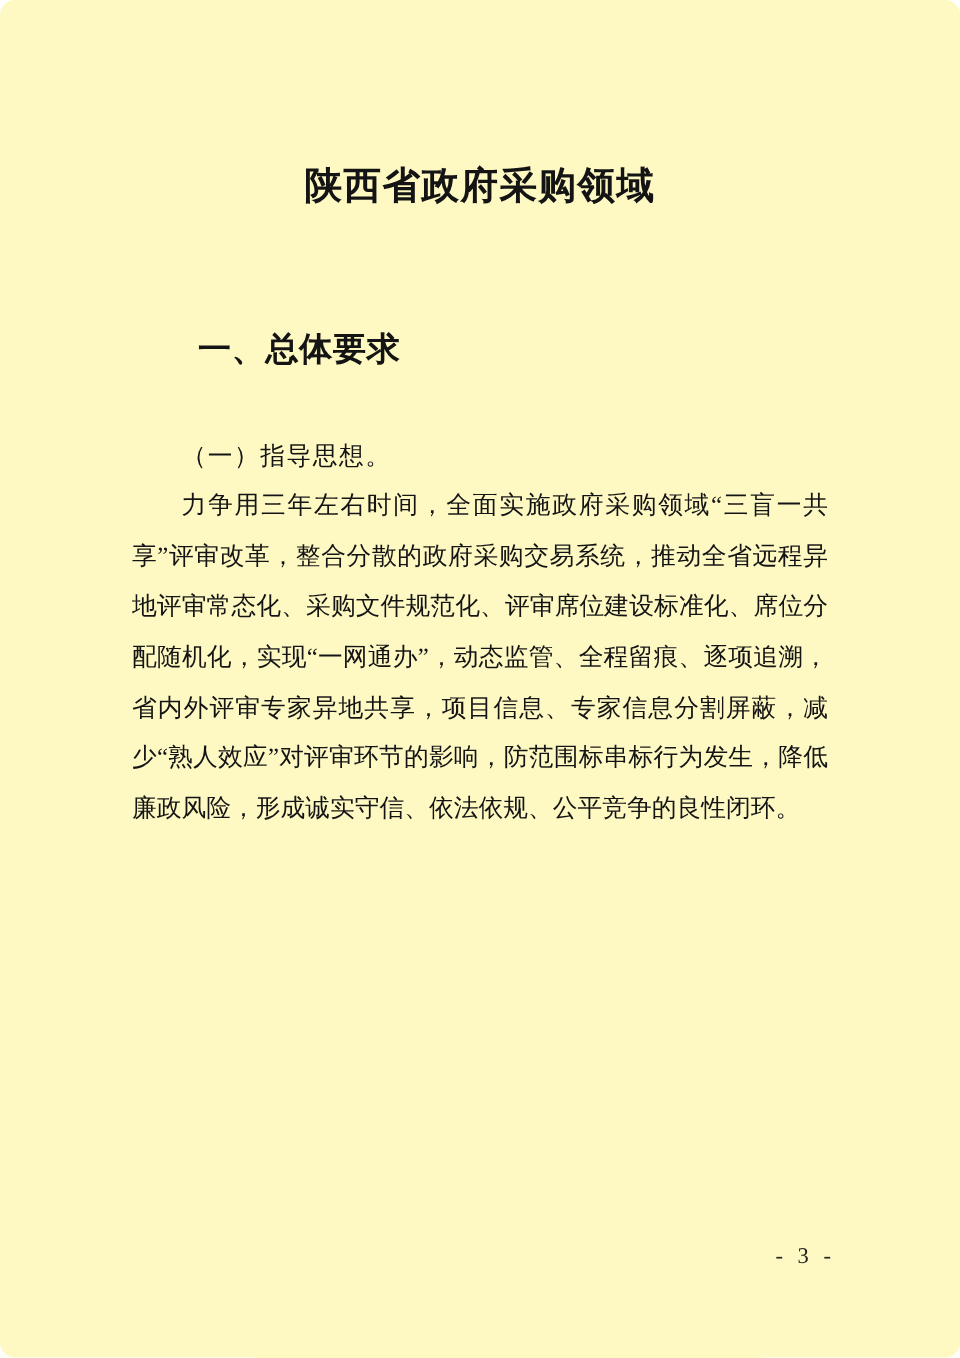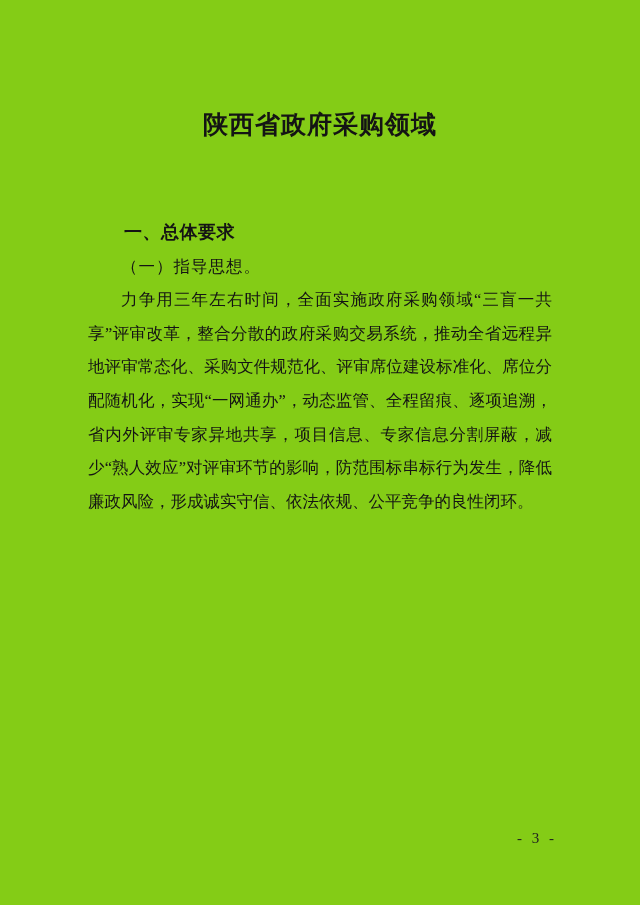--- a/index.html
+++ b/index.html
@@ -4,24 +4,25 @@
 <style>
   html, body {
     margin: 0;
     padding: 0;
     background: #ffffff;
   }
   .page {
     position: relative;
     width: 640px;
     height: 905px;
-    background: #84cc16;
+    background: #fef9c3;
     overflow: hidden;
     color: #141414;
     font-family: "Liberation Serif", "DejaVu Serif", serif;
+    border-radius: 10px;
   }
   .doc-title {
     position: absolute;
     top: 108px;
     left: 0;
     right: 0;
     text-align: center;
     font-family: "Liberation Serif", "DejaVu Serif", serif;
     font-weight: 700;
     font-size: 25px;
@@ -35,33 +36,34 @@
     width: 464px;
     font-size: 16.5px;
     line-height: 33.6px;
     text-align: justify;
     text-justify: inter-ideograph;
   }
   .doc-body h2.heading {
     margin: 0;
     font-family: "Liberation Sans", "DejaVu Sans", sans-serif;
     font-weight: 700;
-    font-size: 18px;
+    font-size: 22px;
     line-height: 33.6px;
     text-indent: 2em;
     text-align: left;
     letter-spacing: 0.5px;
   }
   .doc-body p {
     margin: 0;
     text-indent: 2em;
   }
   .doc-body p.subheading {
     text-align: left;
     letter-spacing: 1px;
+    margin-top: 37px;
   }
   .page-number {
     position: absolute;
     top: 828px;
     right: 83px;
     font-size: 15px;
     line-height: 20px;
     letter-spacing: 3px;
     color: #222222;
   }

